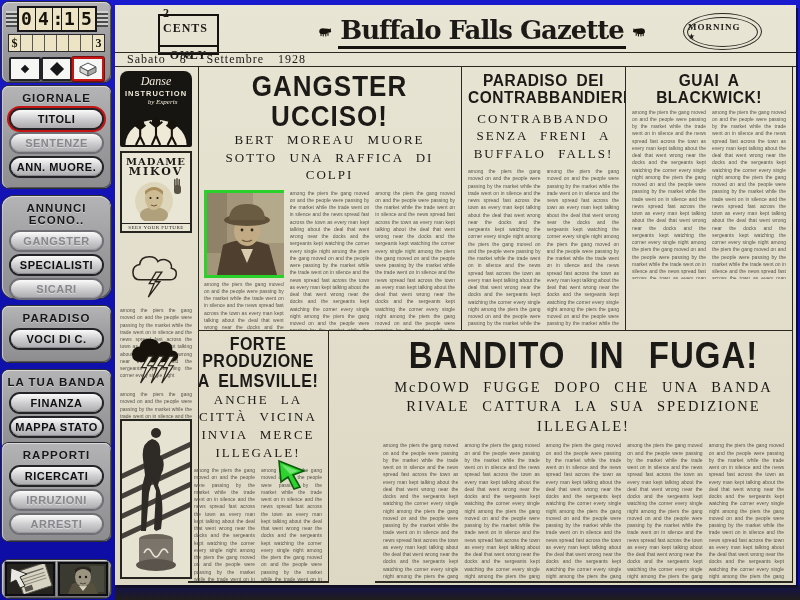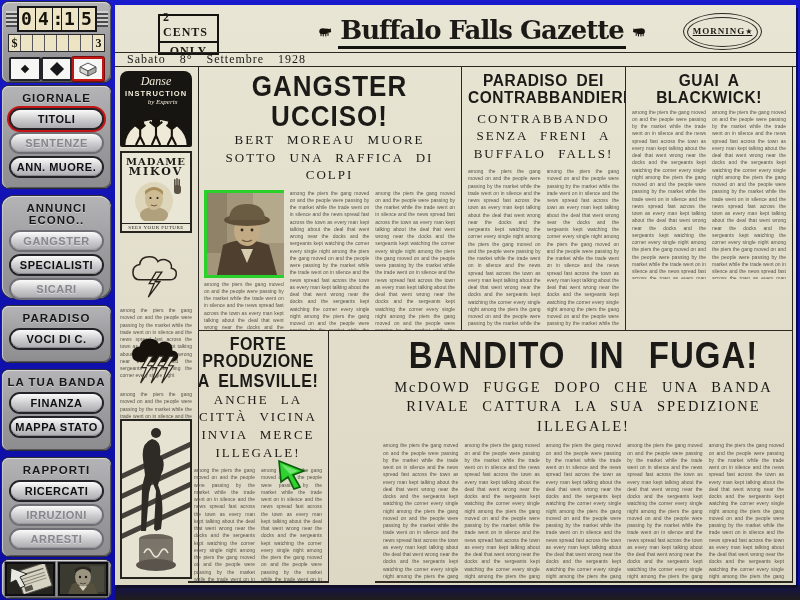--- a/index.html
+++ b/index.html
@@ -12,32 +12,32 @@
   #paper{position:absolute;left:115px;top:5px;width:681px;height:580px;
          background:linear-gradient(180deg,#e9e5d4,#e1ddca 60%,#dcd8c4);
          box-shadow:2px 3px 0 rgba(0,0,0,.55);color:#1c1a17;}
   #paper-shadow{position:absolute;left:115px;top:585px;width:685px;height:15px;
          background:linear-gradient(180deg,#15141299,#201e1b);}
 
   
   .price-box{position:absolute;left:43px;top:9px;width:57px;height:37px;
         border:2px solid #15130f;display:flex;flex-direction:column;align-items:center;justify-content:center;
         font-family:"Liberation Serif",serif;font-weight:bold;font-size:12px;letter-spacing:1px;}
-  .price-box .l1{border-bottom:2px solid #15130f;padding:0 3px 1px;}
+  .price-box .l1{border-bottom:2px solid #15130f;padding:0 3px 9px;}
   .price-box .l2{padding-top:1px;}
   .masthead{position:absolute;left:202px;top:4px;width:330px;height:46px;
         display:flex;align-items:center;justify-content:center;gap:6px;}
   .masthead .title{font-family:"DejaVu Serif",serif;font-weight:bold;font-size:26px;
         letter-spacing:-1px;white-space:nowrap;border-bottom:3px solid #15130f;padding:0 2px 1px;}
   .buffalo{width:48px;height:30px;}
   .buffalo.flip{transform:scaleX(-1);}
   .morning-badge{position:absolute;left:568px;top:8px;width:77px;height:35px;
         border:1px solid #2a2821;border-radius:50%;display:flex;align-items:center;justify-content:center;}
   .morning-inner{width:69px;height:28px;border:1px solid #2a2821;border-radius:50%;
-        display:flex;flex-direction:row;align-items:center;justify-content:center;line-height:1;text-decoration:underline;}
+        display:flex;flex-direction:column;align-items:flex-start;justify-content:center;line-height:1;}
   .morning-inner .ed{font-family:"Liberation Serif",serif;font-weight:bold;font-size:9px;letter-spacing:1px;}
   .morning-inner .st{font-size:8px;margin-top:1px;}
   .date-row{position:absolute;left:0;top:47px;width:100%;height:15px;
         border-top:1px solid #2a2821;border-bottom:1px solid #2a2821;
         font-family:"Liberation Serif",serif;font-size:12px;letter-spacing:1px;word-spacing:10px;
         display:flex;align-items:center;padding-left:12px;box-sizing:border-box;}
 
   
   .article{position:absolute;box-sizing:border-box;background:transparent;overflow:hidden;}
   #art-gangster {left:83px; top:62px; width:264px;height:264px;border-right:1px solid #2a2821;border-bottom:1px solid #2a2821;padding:4px 6px;}
@@ -106,21 +106,21 @@
         display:flex;align-items:center;justify-content:center;cursor:pointer;}
   .vbtn.selected{border-color:#c41414;box-shadow:0 0 0 1px #7a0e0e;}
   .diamond{background:#17171a;transform:rotate(45deg);}
   .diamond.small{width:6px;height:6px;}
   .diamond.big{width:10px;height:10px;}
 
   #p-giornale {top:86px; height:102px;}
   #p-annunci  {top:196px;height:102px;border-radius:12px;}
   #p-fornitori{top:306px;height:56px;}
   #p-banda    {top:370px;height:80px;}
-  #p-rapporti {top:458px;height:98px;}
+  #p-rapporti {top:443px;height:98px;}
   #p-bottom   {top:560px;height:38px;display:flex;align-items:center;justify-content:space-evenly;}
   .img-btn{width:46px;height:30px;border:2px solid #0e0e12;box-shadow:0 0 0 1px #77777c;
         background:#2a2822;cursor:pointer;overflow:hidden;display:block;}
 
   
   #cursor{position:absolute;left:276px;top:458px;width:32px;height:32px;pointer-events:none;} 
 </style>
 </head>
 <body>
 

